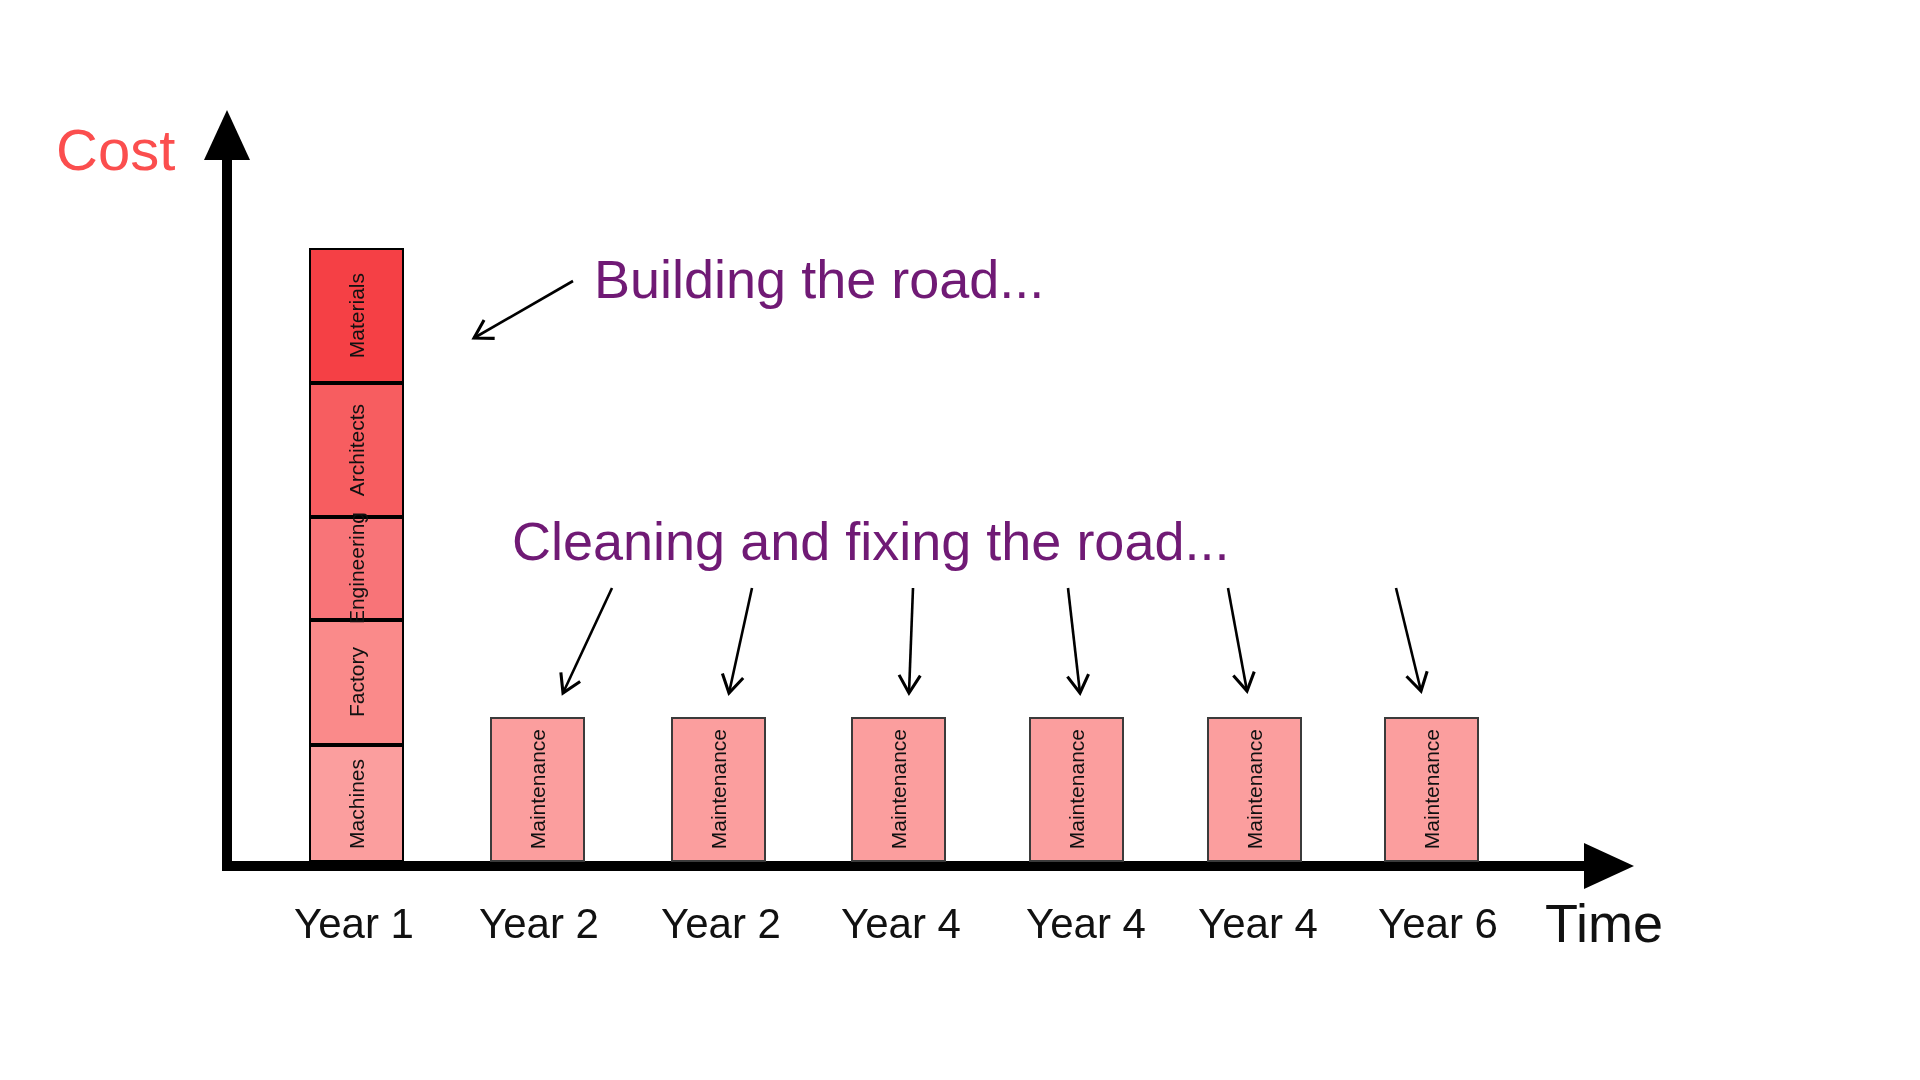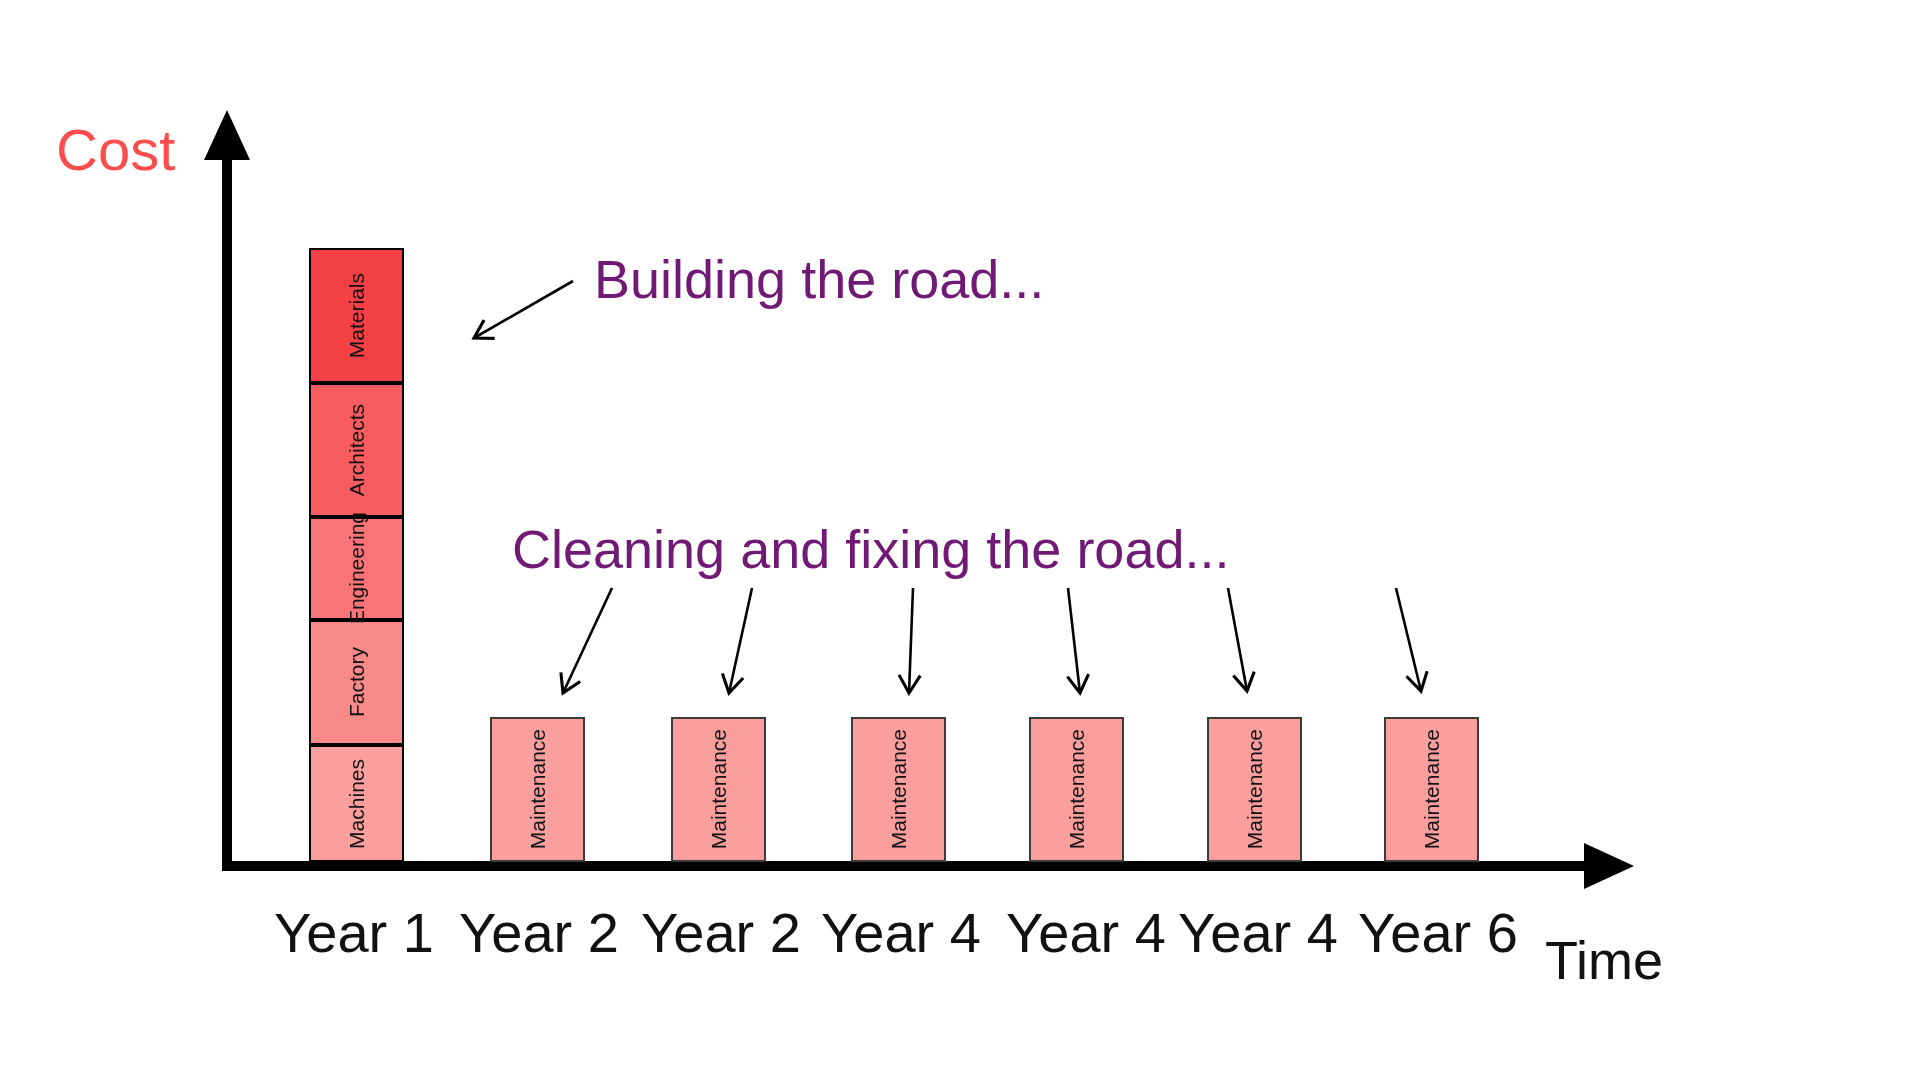--- a/index.html
+++ b/index.html
@@ -2,24 +2,24 @@
 <html><head>
 <meta charset="utf-8">
 <style>
   html,body{margin:0;padding:0;background:#ffffff;}
   .stage{
     position:relative;width:1920px;height:1080px;background:#ffffff;overflow:hidden;
     font-family:Liberation Sans, sans-serif;color:#111;
   }
   .axes-svg{position:absolute;left:0;top:0;width:1920px;height:1080px;}
   .ylabel{position:absolute;left:56px;top:116px;font-size:58px;color:#fb4e4e;}
-  .xlabel{position:absolute;left:1545px;top:892px;font-size:54px;color:#111;margin-top:37px;}
+  .xlabel{position:absolute;left:1545px;top:892px;font-size:54px;color:#111;}
   .annotation{position:absolute;font-size:54px;color:#701a75;white-space:nowrap;}
   .ann-building{left:594px;top:248px;}
-  .ann-cleaning{left:512px;top:510px;margin-top:8px;}
+  .ann-cleaning{left:512px;top:510px;}
   .stack{position:absolute;left:309px;top:248px;width:95px;}
   .seg{
     box-sizing:border-box;width:100%;border:2px solid #000;
     display:flex;align-items:center;justify-content:center;
   }
   .seg-materials{background:#f54045;}
   .seg-architects{background:#f75d60;}
   .seg-engineering{background:#f87478;}
   .seg-factory{background:#fa8a8a;}
   .seg-machines{background:#fb9e9e;}
@@ -27,21 +27,21 @@
     writing-mode:vertical-rl;transform:rotate(180deg);
     font-size:21px;color:#111;white-space:nowrap;
   }
   .mbar{
     position:absolute;top:717px;width:95px;height:145px;box-sizing:border-box;
     background:#fb9e9e;border:2px solid #3b3b3b;
     display:flex;align-items:center;justify-content:center;
   }
   .xtick{
     position:absolute;top:900px;transform:translateX(-50%);
-    font-size:56px;color:#111;white-space:nowrap;
+    font-size:42px;color:#111;white-space:nowrap;
   }
 </style>
 </head>
 <body>
 
 <div class="stage">
 
   <svg class="axes-svg" width="1920" height="1080" viewBox="0 0 1920 1080">
     <defs>
       <marker id="openArrow" markerUnits="userSpaceOnUse" markerWidth="26" markerHeight="26" refX="18" refY="11" orient="auto" viewBox="0 0 22 22">

